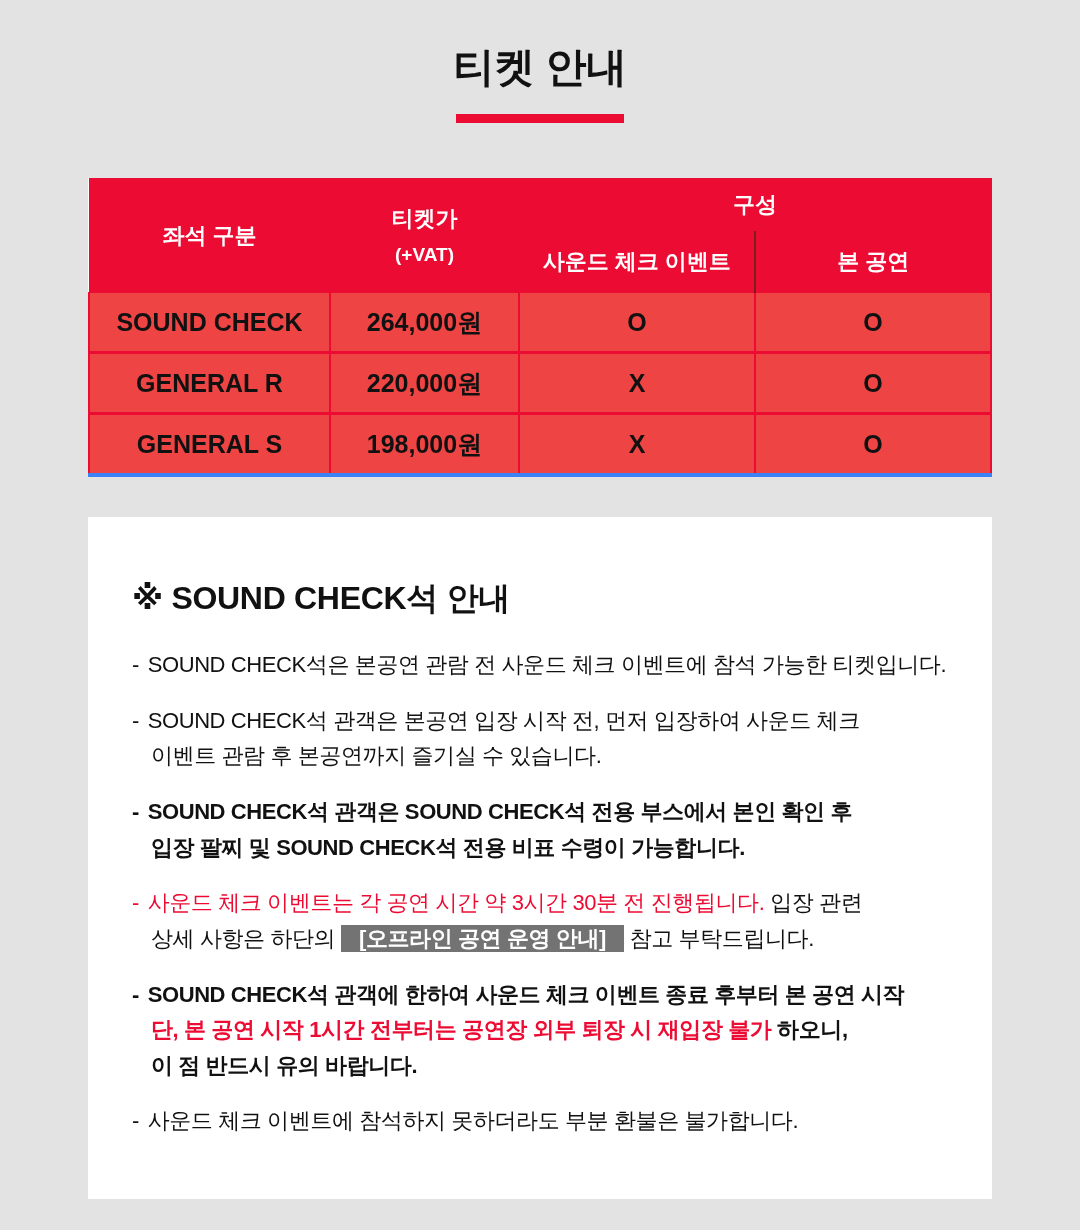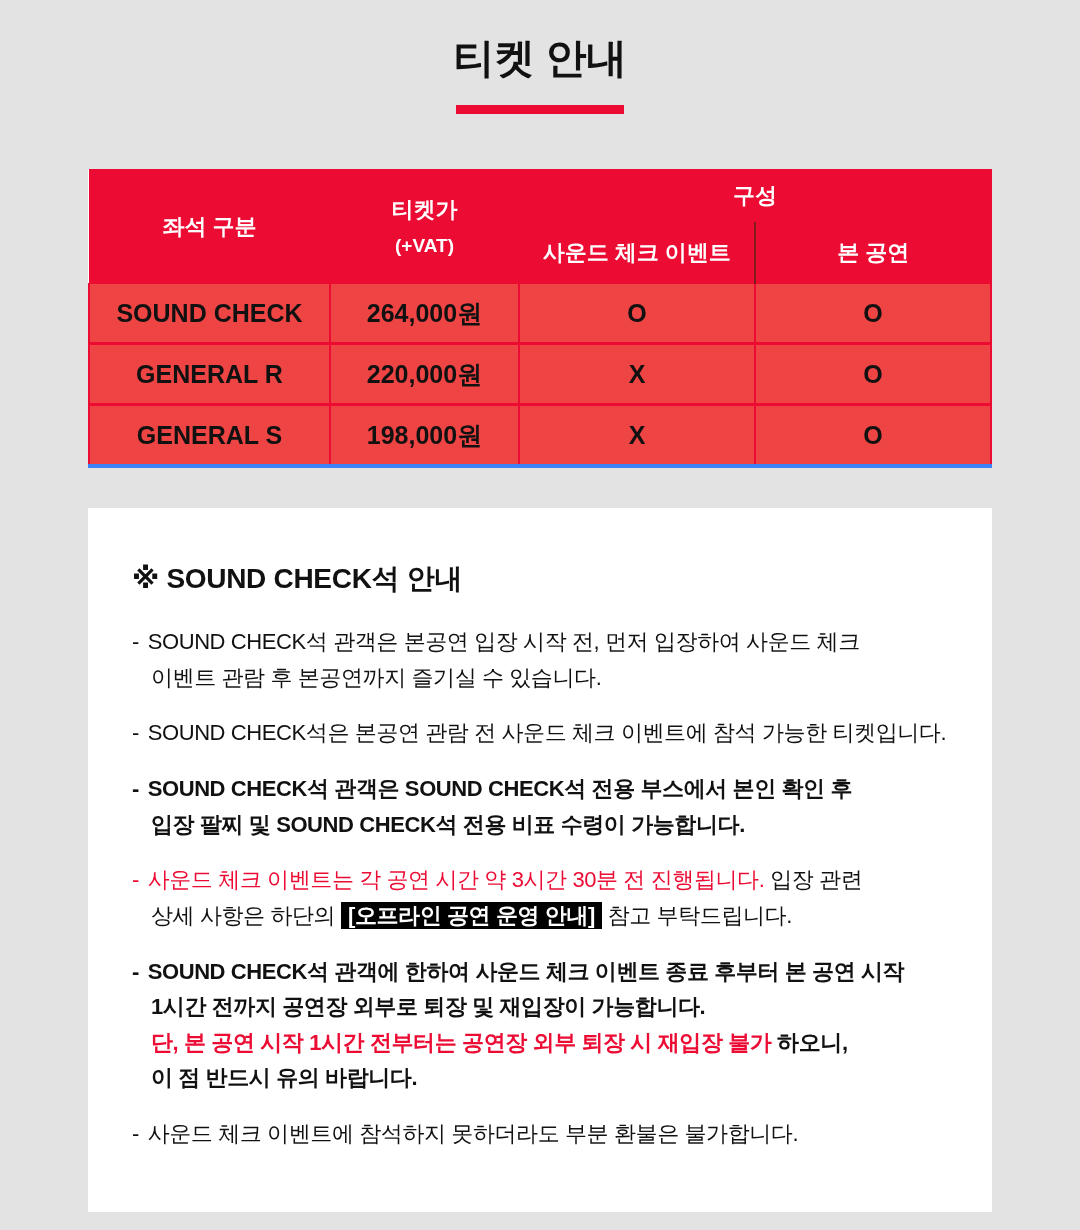--- a/index.html
+++ b/index.html
@@ -16,21 +16,21 @@
   }
   .page {
     position: relative;
     width: 1080px;
     height: 1230px;
     box-sizing: border-box;
   }
 
   
   .title-block {
-    padding-top: 34px;
+    padding-top: 43px;
     text-align: center;
   }
   .title {
     font-size: 41px;
     font-weight: bold;
     letter-spacing: -0.5px;
     color: #111;
     line-height: 1.2;
   }
   .title-underline {
@@ -115,22 +115,22 @@
   
   .notice {
     margin: 40px 88px 0 88px;
     width: 904px;
     background: #ffffff;
     box-sizing: border-box;
     padding: 52px 44px 40px 44px;
     min-height: 670px;
   }
   .notice h3 {
-    margin: 0 0 26px 0;
-    font-size: 28px;
+    margin: 8px 0 26px 0;
+    font-size: 32px;
     font-weight: bold;
     color: #111;
     letter-spacing: -0.3px;
   }
   .note {
     font-size: 22px;
     line-height: 1.62;
     color: #111;
     margin-bottom: 20px;
     letter-spacing: -0.4px;
@@ -145,24 +145,24 @@
   .note.bold {
     font-weight: bold;
   }
   .red-text {
     color: #ec0b33;
   }
   .black-text {
     color: #111;
   }
   .hl {
-    background: #000000;
+    background: #737373;
     color: #ffffff;
     font-weight: bold;
-    padding: 1px 7px;
+    padding: 1px 18px;
   }
 </style>
 </head>
 <body>
 
 <div class="page">
 
   <div class="title-block">
     <div class="title">티켓 안내</div>
     <div class="title-underline"></div>
@@ -205,27 +205,27 @@
         </tr>
       </tbody>
     </table>
   </div>
 
   <div class="notice">
     <h3>※ SOUND CHECK석 안내</h3>
 
     <div class="note">
       <span class="dash">-</span>
+      <span>SOUND CHECK석은 본공연 관람 전 사운드 체크 이벤트에 참석 가능한 티켓입니다.</span>
+    </div>
+
+    <div class="note">
+      <span class="dash">-</span>
       <span>SOUND CHECK석 관객은 본공연 입장 시작 전, 먼저 입장하여 사운드 체크</span>
       <span class="l2">이벤트 관람 후 본공연까지 즐기실 수 있습니다.</span>
-    </div>
-
-    <div class="note">
-      <span class="dash">-</span>
-      <span>SOUND CHECK석은 본공연 관람 전 사운드 체크 이벤트에 참석 가능한 티켓입니다.</span>
     </div>
 
     <div class="note bold">
       <span class="dash">-</span>
       <span>SOUND CHECK석 관객은 SOUND CHECK석 전용 부스에서 본인 확인 후</span>
       <span class="l2">입장 팔찌 및 SOUND CHECK석 전용 비표 수령이 가능합니다.</span>
     </div>
 
     <div class="note">
       <span class="dash red-text">-</span>
@@ -234,21 +234,20 @@
       <span class="l2">
         <span>상세 사항은 하단의</span>
         <span class="hl">[오프라인 공연 운영 안내]</span>
         <span>참고 부탁드립니다.</span>
       </span>
     </div>
 
     <div class="note bold">
       <span class="dash">-</span>
       <span>SOUND CHECK석 관객에 한하여 사운드 체크 이벤트 종료 후부터 본 공연 시작</span>
-      <span class="l2">1시간 전까지 공연장 외부로 퇴장 및 재입장이 가능합니다.</span>
       <span class="l2">
         <span class="red-text">단,</span>
         <span class="red-text">본 공연 시작 1시간 전부터는 공연장 외부 퇴장 시 재입장 불가</span>
         <span class="black-text">하오니,</span>
       </span>
       <span class="l2">이 점 반드시 유의 바랍니다.</span>
     </div>
 
     <div class="note">
       <span class="dash">-</span>

